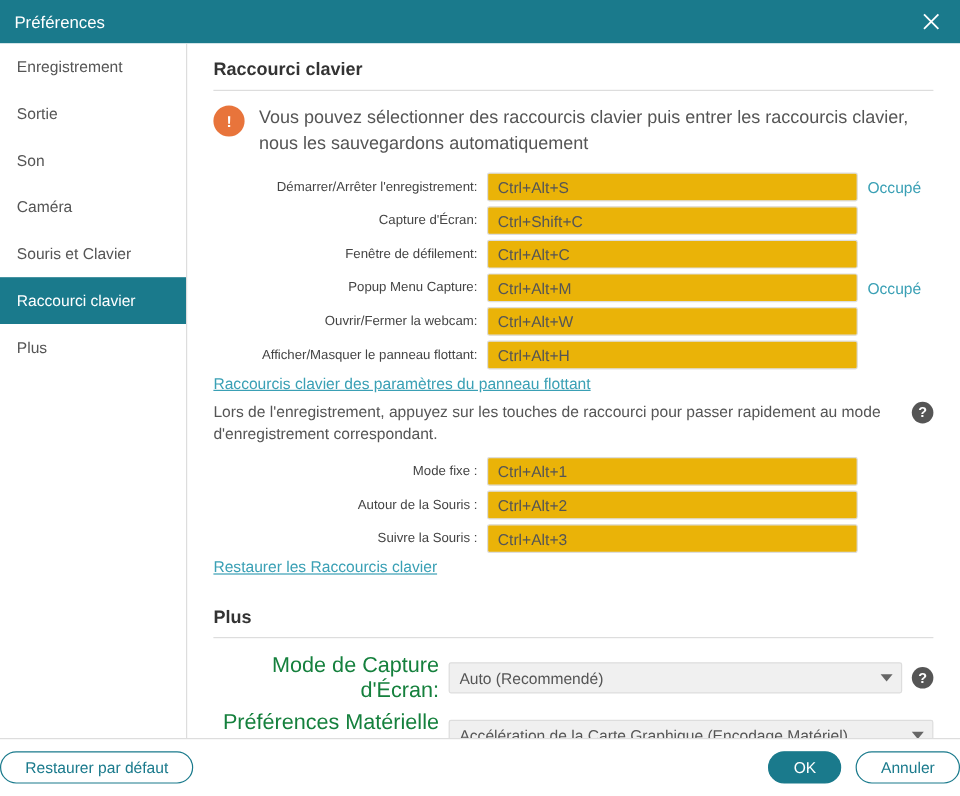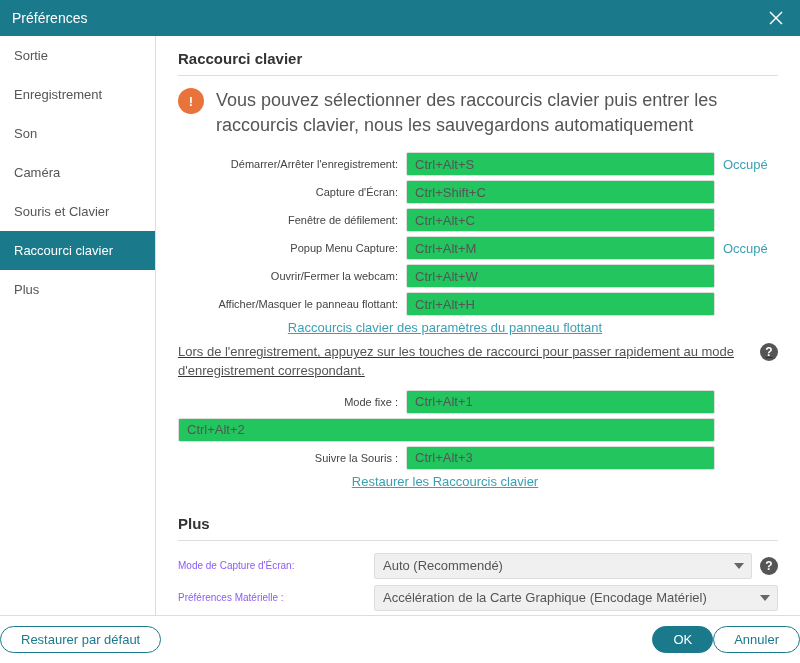--- a/index.html
+++ b/index.html
@@ -8,58 +8,58 @@
 .titlebar .title { font-size: 14px; }
 .titlebar .close { cursor: pointer; width: 24px; height: 24px; display: flex; align-items: center; justify-content: center; }
 .body { flex: 1; display: flex; overflow: hidden; }
 .sidebar { width: 156px; border-right: 1px solid #ddd; display: flex; flex-direction: column; }
 .sidebar-item { padding: 12px 14px; cursor: pointer; color: #555; font-size: 13px; }
 .sidebar-item.active { background: #1a7a8c; color: #fff; }
 .main { flex: 1; overflow-y: auto; padding: 14px 22px 8px 22px; }
 .section-title { font-weight: 600; font-size: 15px; color: #333; border-bottom: 1px solid #ddd; padding-bottom: 8px; margin-bottom: 12px; }
 .info-row { display: flex; align-items: flex-start; gap: 12px; margin-bottom: 14px; }
 .info-badge { width: 26px; height: 26px; border-radius: 50%; background: #e8743b; color: #fff; display: flex; align-items: center; justify-content: center; font-weight: bold; flex-shrink: 0; }
-.info-text { color: #555; line-height: 1.4; font-size: 18px; }
+.info-text { color: #555; line-height: 1.4; font-size: 15px; }
 .field-row { display: flex; align-items: center; margin-bottom: 4px; gap: 8px; }
 .field-label { width: 220px; text-align: right; color: #444; font-size: 11px; flex-shrink: 0; }
-.field-input { flex: 1; background: #22c55e; border: 1px solid #ddd; padding: 4px 8px; font-size: 13px; color: #555; border-radius: 2px; height: 24px; }
+.field-input { flex: 1; background: #eab308; border: 1px solid #ddd; padding: 4px 8px; font-size: 13px; color: #555; border-radius: 2px; height: 24px; }
 .field-status { width: 55px; color: #3aa0b5; font-size: 13px; text-align: left; }
-.link-row { text-align: center; margin: 4px 0 8px 0; padding-right: 66px; }
+.link-row { text-align: left; margin: 4px 0 8px 0; padding-right: 66px; }
 .link { color: #3aa0b5; text-decoration: underline; cursor: pointer; font-size: 13px; }
-.hint-row { display: flex; align-items: flex-start; gap: 8px; margin: 6px 0 10px 0; text-decoration: underline; }
+.hint-row { display: flex; align-items: flex-start; gap: 8px; margin: 6px 0 10px 0; }
 .hint-text { flex: 1; color: #555; line-height: 1.4; font-size: 13px; }
 .help-icon { width: 18px; height: 18px; border-radius: 50%; background: #555; color: #fff; display: inline-flex; align-items: center; justify-content: center; font-size: 12px; font-weight: bold; cursor: pointer; flex-shrink: 0; }
 .select-row { display: flex; align-items: center; margin-bottom: 6px; gap: 8px; }
-.select-label { width: 188px; text-align: left; color: #8b5cf6; font-size: 10px; flex-shrink: 0; }
+.select-label { width: 188px; text-align: right; color: #15803d; font-size: 18px; flex-shrink: 0; }
 .select { flex: 1; background: #f0f0f0; border: 1px solid #ddd; padding: 4px 12px 4px 8px; font-size: 13px; color: #555; border-radius: 2px; appearance: none; position: relative; height: 26px; }
 .select-wrap { flex: 1; position: relative; display: flex; }
 .select-wrap::after { content: ""; position: absolute; right: 8px; top: 50%; width: 0; height: 0; border-left: 5px solid transparent; border-right: 5px solid transparent; border-top: 6px solid #666; transform: translateY(-50%); pointer-events: none; }
 .footer { border-top: 1px solid #ddd; padding: 10px 0; display: flex; align-items: center; justify-content: space-between; }
 .btn { border: 1px solid #1a7a8c; border-radius: 14px; padding: 5px 20px; font-size: 13px; cursor: pointer; background: #fff; color: #1a7a8c; }
 .btn.primary { background: #1a7a8c; color: #fff; }
-.footer-right { display: flex; }
+.footer-right { display: flex; gap: 12px; }
 .spacer-h { height: 18px; }
 </style>
 </head>
 <body>
 
 <div class="titlebar">
   <span class="title">Préférences</span>
   <span class="close">
     <svg width="14" height="14" viewBox="0 0 14 14">
         <line x1="1" y1="1" x2="13" y2="13" stroke="#fff" stroke-width="1.5"></line>
         <line x1="13" y1="1" x2="1" y2="13" stroke="#fff" stroke-width="1.5"></line>
       </svg>
   </span>
 </div>
 
 <div class="body">
   <div class="sidebar">
+    <div class="sidebar-item">Enregistrement</div>
     <div class="sidebar-item">Sortie</div>
-    <div class="sidebar-item">Enregistrement</div>
     <div class="sidebar-item">Son</div>
     <div class="sidebar-item">Caméra</div>
     <div class="sidebar-item">Souris et Clavier</div>
     <div class="sidebar-item active">Raccourci clavier</div>
     <div class="sidebar-item">Plus</div>
   </div>
 
   <div class="main">
     <div class="section-title">Raccourci clavier</div>
 
@@ -107,20 +107,21 @@
       <div class="hint-text">Lors de l'enregistrement, appuyez sur les touches de raccourci pour passer rapidement au mode d'enregistrement correspondant.</div>
       <span class="help-icon">?</span>
     </div>
 
     <div class="field-row">
       <div class="field-label">Mode fixe :</div>
       <input class="field-input" value="Ctrl+Alt+1" style="">
       <div class="field-status"></div>
     </div>
     <div class="field-row">
+      <div class="field-label">Autour de la Souris :</div>
       <input class="field-input" value="Ctrl+Alt+2" style="">
       <div class="field-status"></div>
     </div>
     <div class="field-row">
       <div class="field-label">Suivre la Souris :</div>
       <input class="field-input" value="Ctrl+Alt+3" style="">
       <div class="field-status"></div>
     </div>
 
     <div class="link-row">

